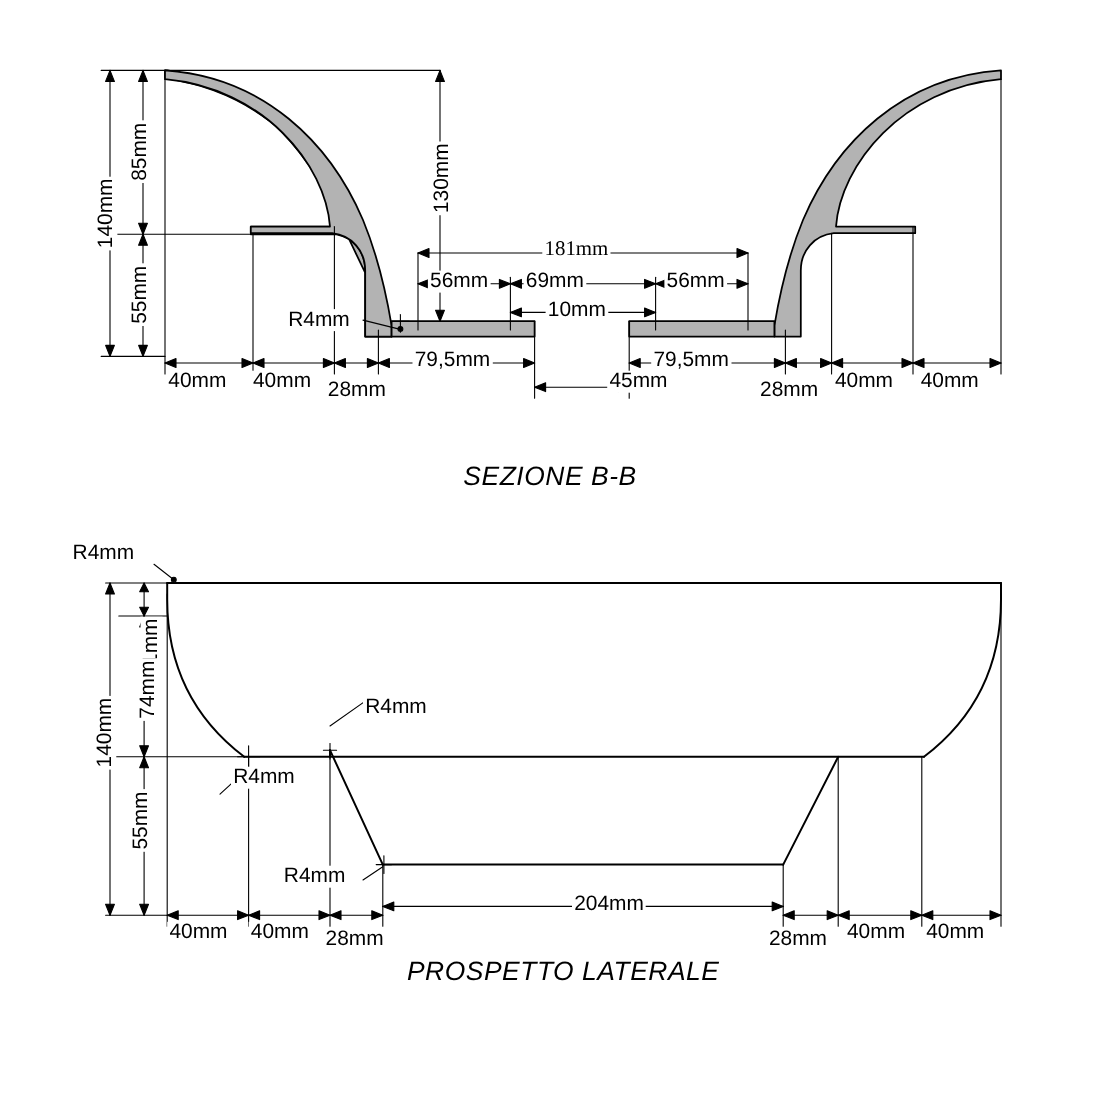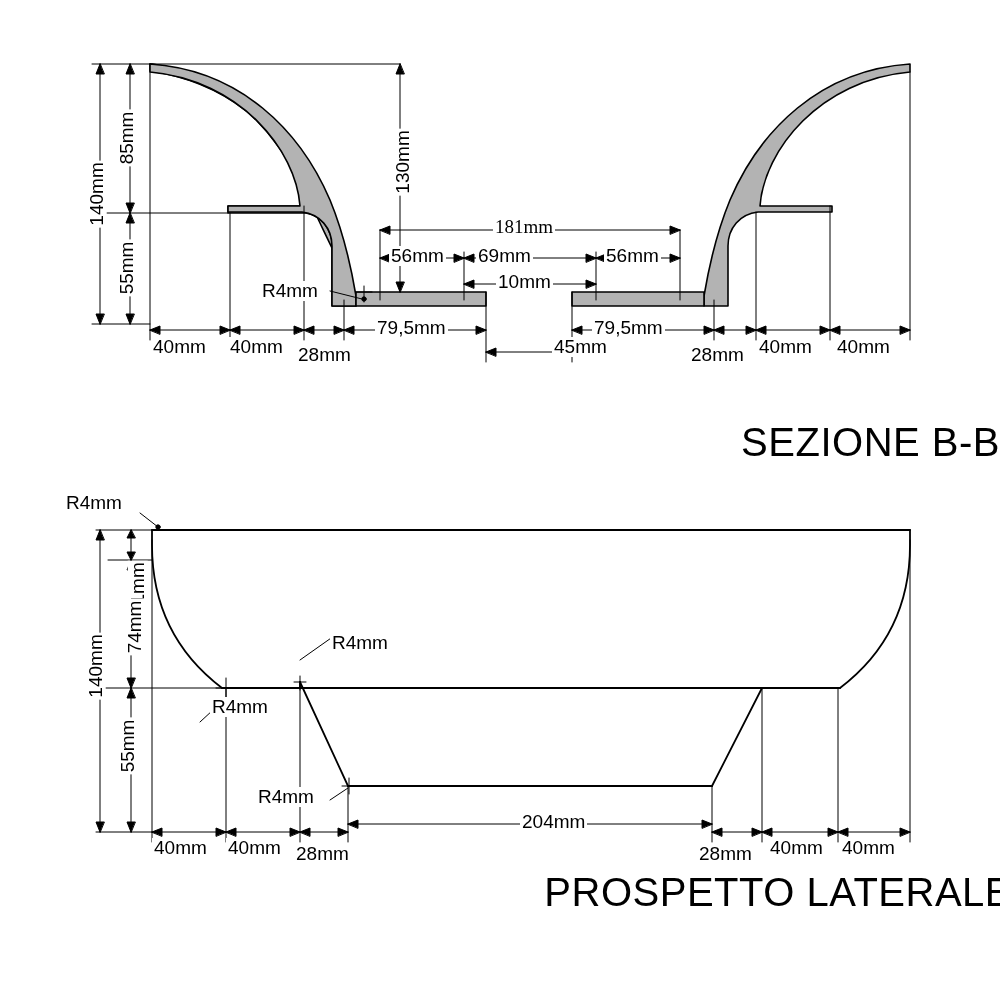--- a/index.html
+++ b/index.html
@@ -22,24 +22,25 @@
   }
   svg.drawing {
     position: absolute;
     left: 0;
     top: 0;
     width: 1000px;
     height: 1000px;
   }
   .cap-title {
     position: absolute;
-    text-align: right;
-    font-size: 40px;
+    text-align: center;
+    font-size: 24px;
     letter-spacing: 0.5px;
     white-space: nowrap;
+    font-style: italic;
   }
   #title-section {
     left: 0;
     top: 420px;
     width: 1000px;
   }
   #title-elevation {
     left: 12px;
     top: 870px;
     width: 1000px;

